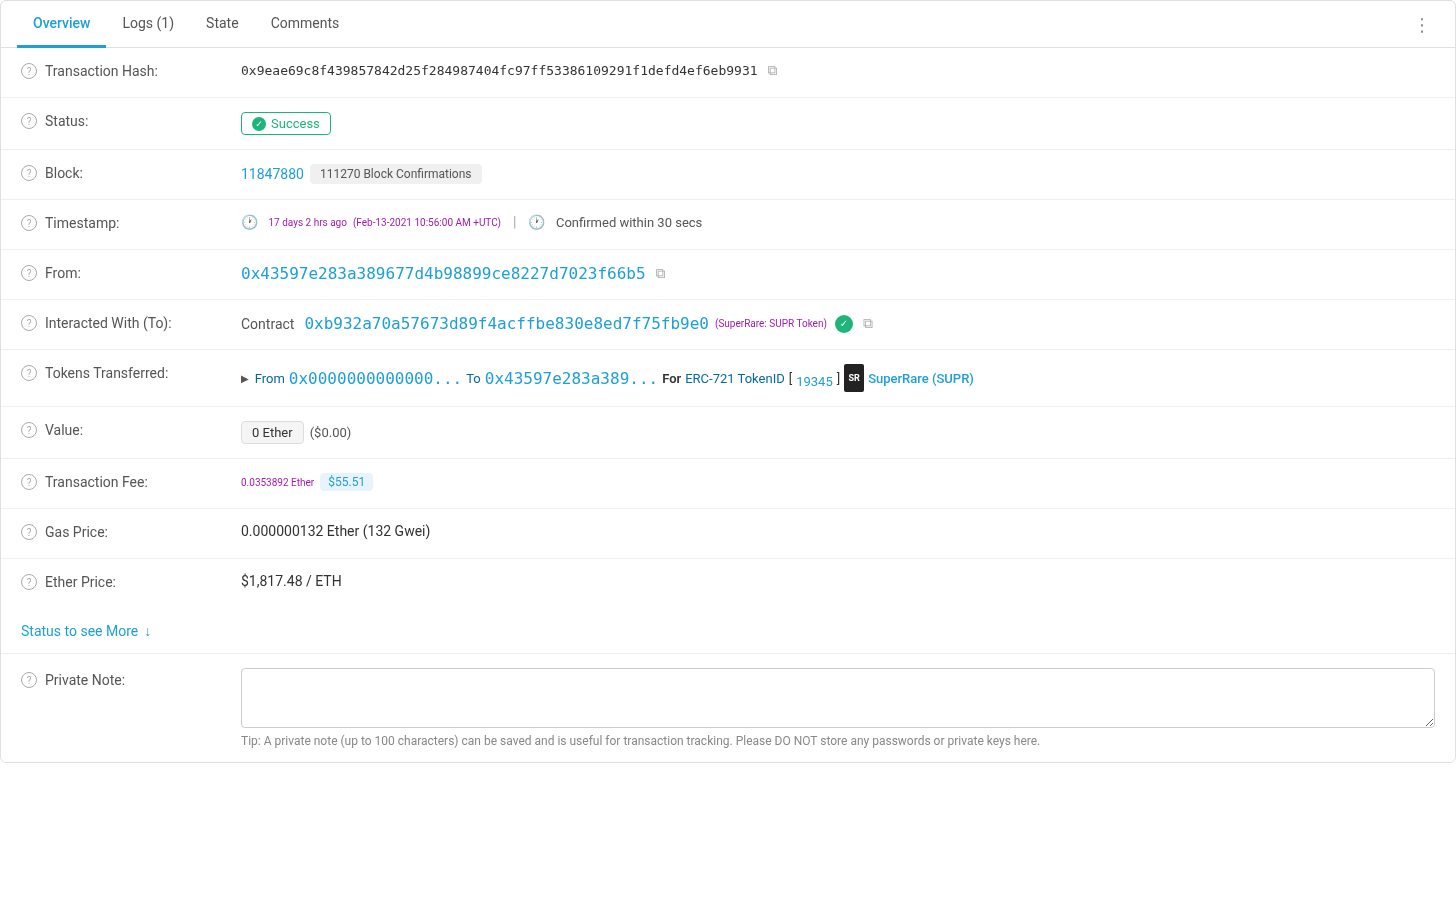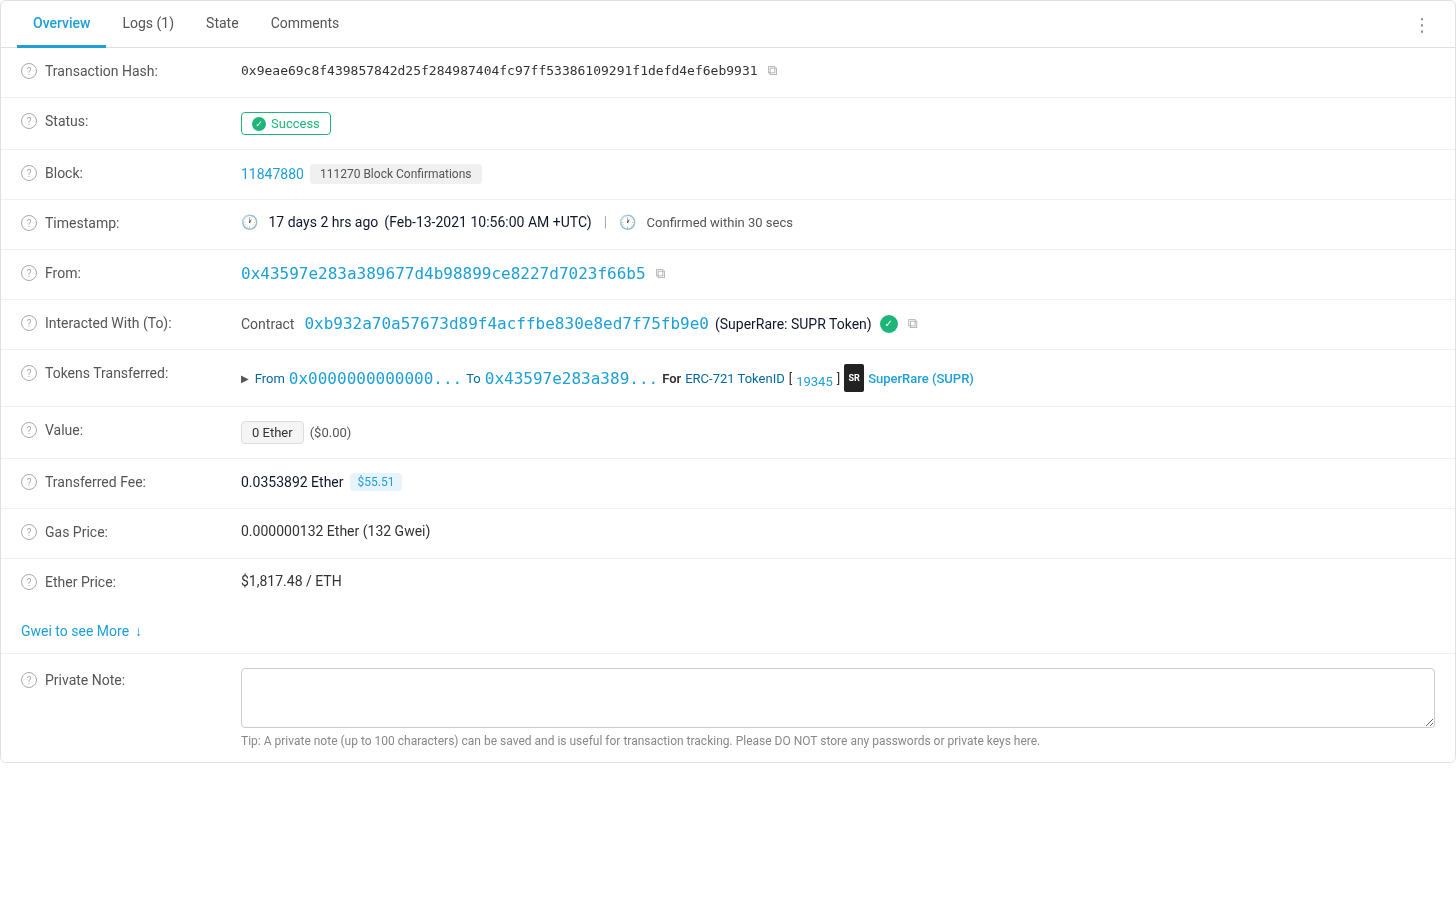--- a/index.html
+++ b/index.html
@@ -136,22 +136,22 @@
     .confirmations-badge {
       display: inline-flex;
       align-items: center;
       background: #f0f0f0;
       border-radius: 4px;
       padding: 3px 10px;
       font-size: 12px;
       color: #555;
     }
     .timestamp-text {
-      color: #0f172a;
-      font-size: 14px;
+      color: #a21caf;
+      font-size: 10px;
     }
     .timestamp-icon {
       margin-right: 4px;
       color: #555;
     }
     .separator {
       color: #aaa;
       margin: 0 6px;
     }
     .confirmed-text {
@@ -402,21 +402,21 @@
       </div>
       <div class="value-col">
         <span class="value-badge">0 Ether</span>
         <span class="usd-text">($0.00)</span>
       </div>
     </div>
 
     <div class="info-row">
       <div class="label-col">
         <span class="help-icon">?</span>
-        <span>Transferred Fee:</span>
+        <span>Transaction Fee:</span>
       </div>
       <div class="value-col">
         <span class="timestamp-text">0.0353892 Ether</span>
         <span class="fee-usd-badge">$55.51</span>
       </div>
     </div>
 
     <div class="info-row">
       <div class="label-col">
         <span class="help-icon">?</span>
@@ -434,21 +434,21 @@
       </div>
       <div class="value-col">
         <span>$1,817.48 / ETH</span>
       </div>
     </div>
 
   </div>
 
   
   <div class="click-more">
-    <span>Gwei to see More</span>
+    <span>Status to see More</span>
     <span>↓</span>
   </div>
 
   
   <div class="private-note-section">
     <div class="private-note-row">
       <div class="label-col" style="padding-top:4px;">
         <span class="help-icon">?</span>
         <span>Private Note:</span>
       </div>

